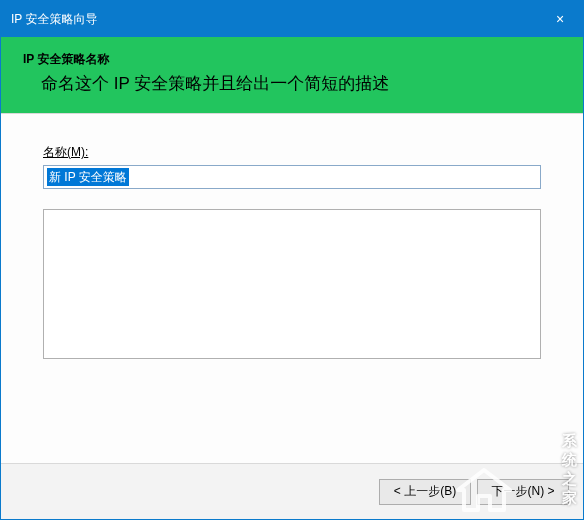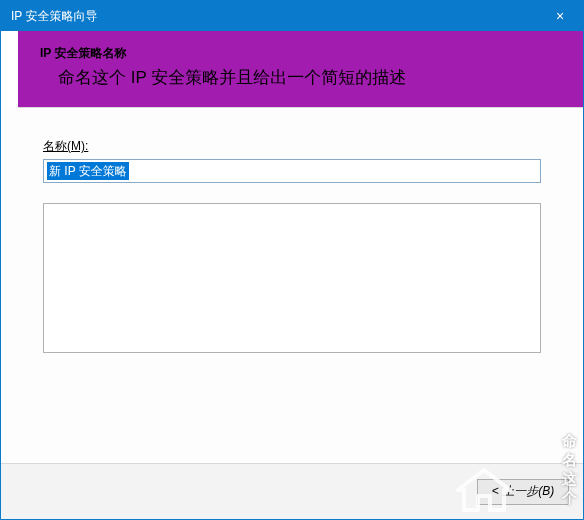--- a/index.html
+++ b/index.html
@@ -15,41 +15,40 @@
       width: 584px;
       height: 520px;
       background: #ffffff;
       border: 1px solid #0a7acc;
       display: flex;
       flex-direction: column;
     }
     .titlebar {
       background: #0a7acc;
       color: #ffffff;
-      height: 30px;
+      height: 36px;
       display: flex;
       align-items: center;
       padding-left: 10px;
       font-size: 12px;
     }
     .titlebar-title { flex: 1; }
     .titlebar-close {
       width: 46px;
       height: 30px;
       display: flex;
       align-items: center;
       justify-content: center;
       font-size: 14px;
       cursor: default;
     }
     .header {
-      background: #a21caf;
+      background: #22c55e;
       padding: 14px 22px 18px 22px;
       border-bottom: 1px solid #d9d9d9;
-      margin-left: 17px;
     }
     .header-title { font-weight: bold; font-size: 12px; color: #000; }
     .header-sub { font-size: 17px; color: #000; margin-top: 4px; padding-left: 18px; }
     .body {
       flex: 1;
       padding: 30px 42px 10px 42px;
       background: #fdfdfd;
       position: relative;
     }
     .label { font-size: 12px; color: #000; margin-bottom: 4px; display: block; text-decoration: underline; }
@@ -96,21 +95,20 @@
     }
     .btn {
       min-width: 92px;
       height: 26px;
       border: 1px solid #adadad;
       background: #e9e9e9;
       font-size: 12px;
       font-family: inherit;
       padding: 0 12px;
       cursor: default;
-      font-style: italic;
     }
     .btn:focus, .btn.default {
       outline: none;
     }
     .watermark {
       position: absolute;
       right: 0;
       bottom: 0;
       pointer-events: none;
       opacity: 0.85;
@@ -153,21 +151,22 @@
       <span class="name-value-selected">新 IP 安全策略</span>
     </div>
 
     <div class="desc-wrap">
       <textarea class="desc-textarea" style=""></textarea>
     </div>
   </div>
 
   <div class="footer">
     <button class="btn">&lt; 上一步(B)</button>
+    <button class="btn default">下一步(N) &gt;</button>
 
     <div class="watermark">
       <svg class="house" width="60" height="48" viewBox="0 0 60 48">
         <polygon points="30,4 56,24 50,24 50,44 36,44 36,30 24,30 24,44 10,44 10,24 4,24" fill="none" stroke="#ffffff" stroke-width="4" stroke-linejoin="round"></polygon>
       </svg>
-      <span class="txt">命名这个</span>
+      <span class="txt">系统之家</span>
     </div>
   </div>
 </div>
 
 </body></html>

